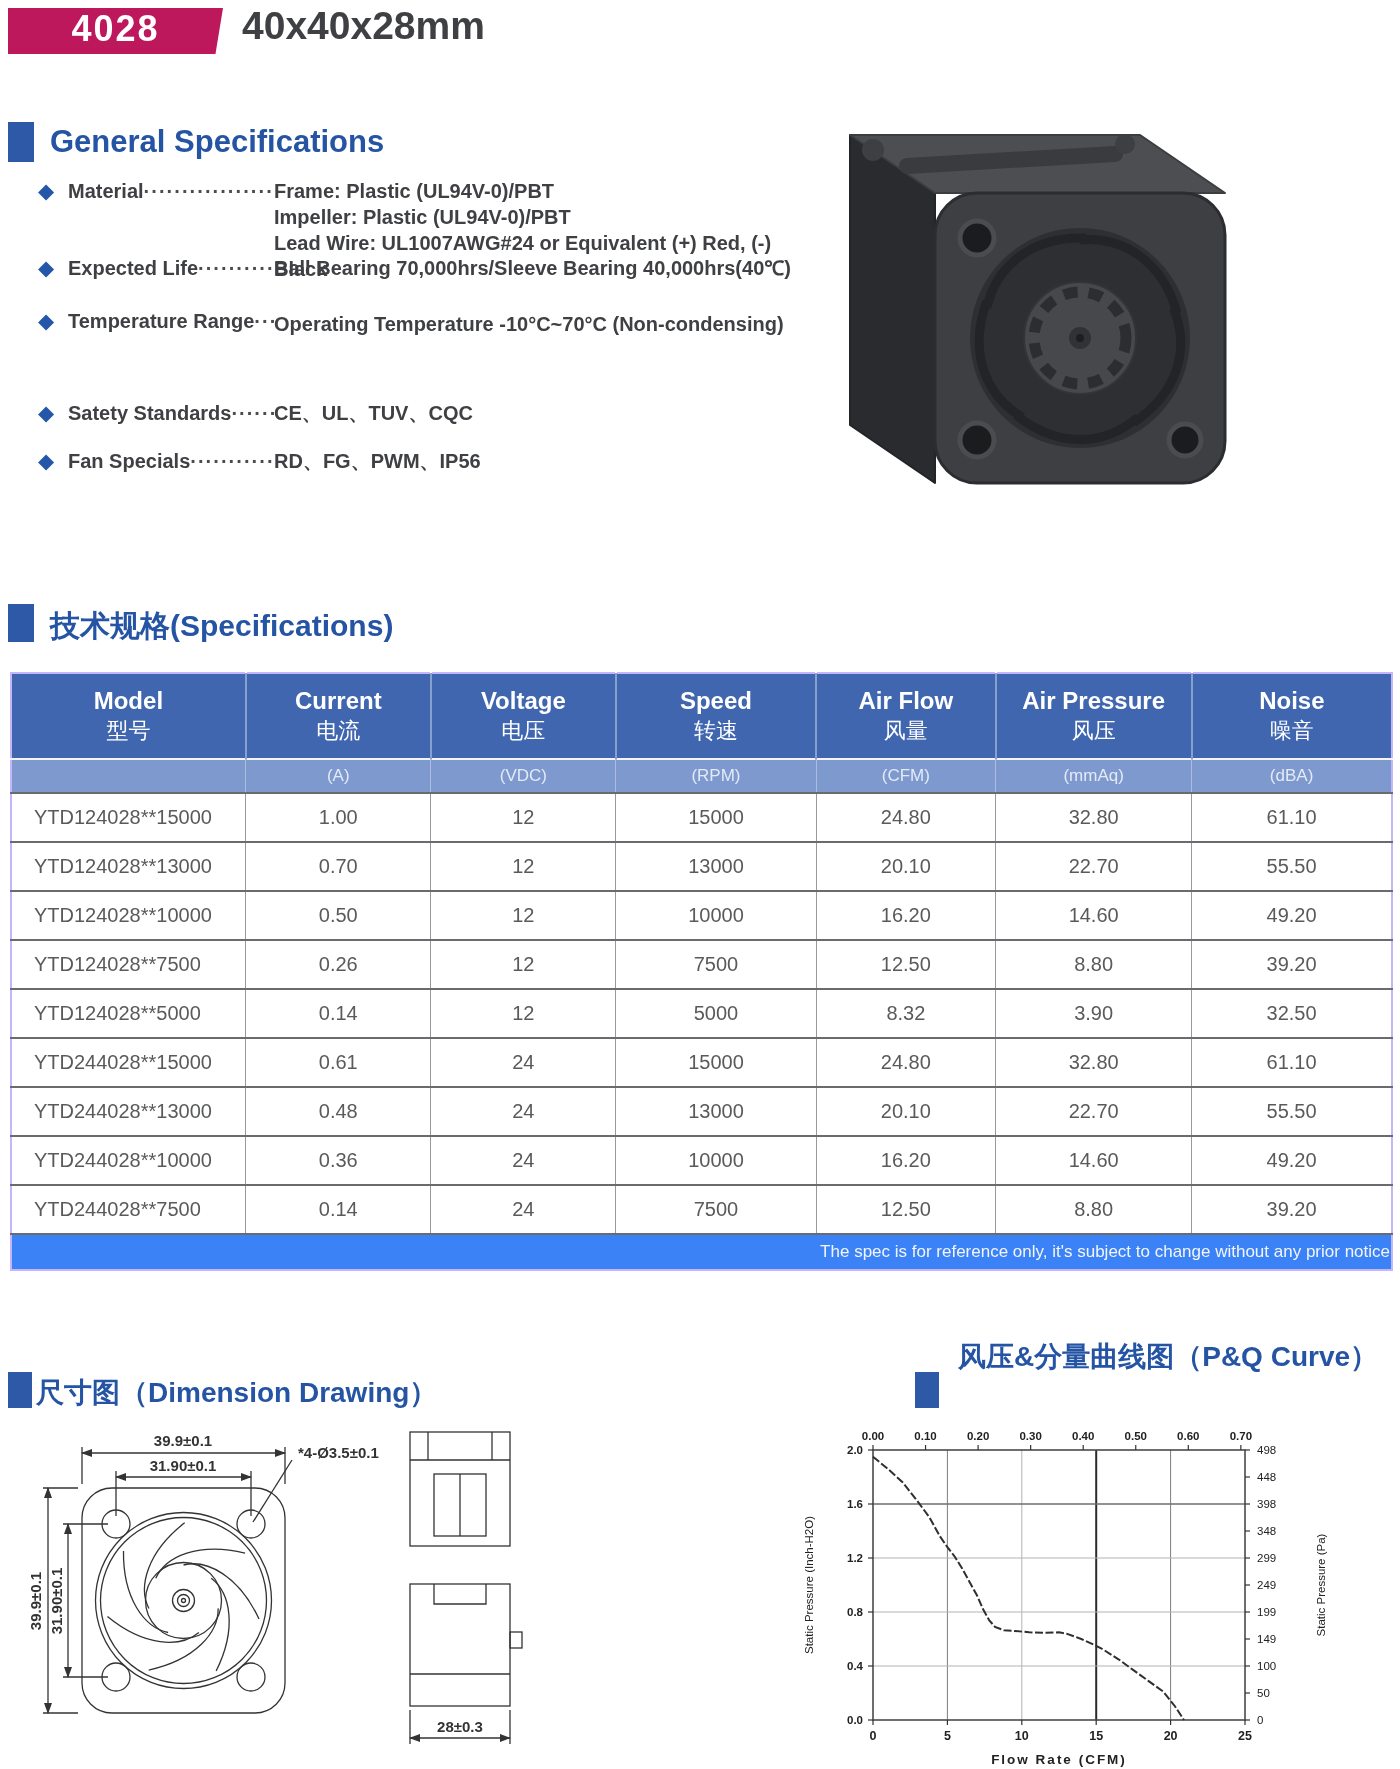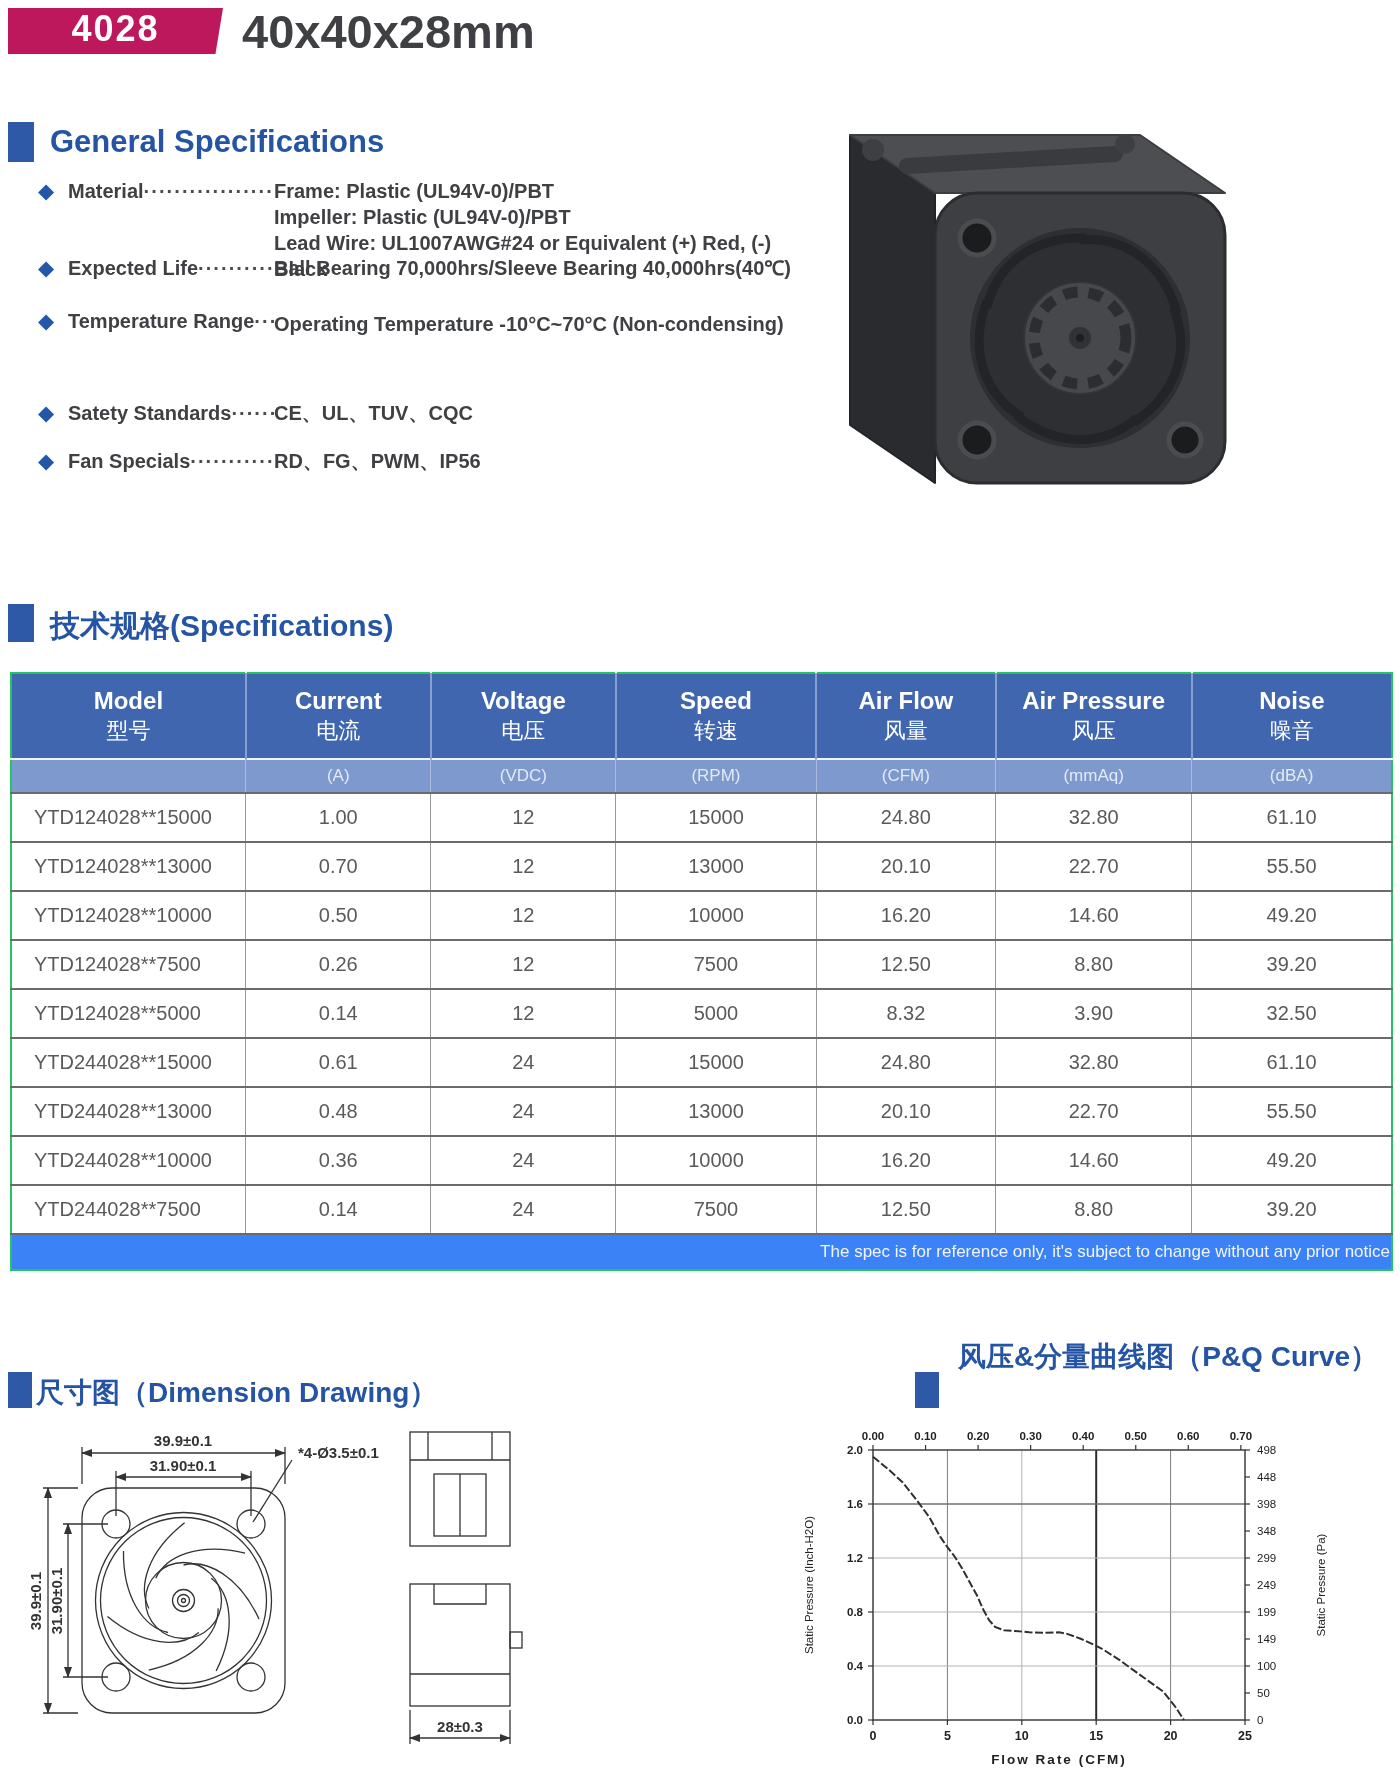--- a/index.html
+++ b/index.html
@@ -5,39 +5,39 @@
   html,body{margin:0;padding:0;background:#ffffff;}
   .page{position:relative;width:1400px;height:1769px;background:#fff;overflow:hidden;
         font-family:"Liberation Sans",sans-serif;color:#3f4043;}
   .abs{position:absolute;}
 
   
   .model-box{left:8px;top:8px;width:215px;height:46px;background:#be185d;
              clip-path:polygon(0 0,100% 0,96.5% 100%,0 100%);
              display:flex;align-items:flex-start;justify-content:center;}
   .model-box span{color:#fff;font-size:36px;font-weight:bold;letter-spacing:2px;}
-  .size-title{left:242px;top:4px;font-size:47px;font-weight:bold;color:#3f4043;}
+  .size-title{left:242px;top:4px;font-size:39px;font-weight:bold;color:#3f4043;}
 
   
   .sec-sq{width:26px;height:40px;background:#2d59a7;}
   .sec-title{font-weight:bold;color:#2454a3;}
 
   
   .spec-item{position:absolute;left:38px;display:flex;align-items:flex-start;width:790px;}
   .spec-diamond{width:30px;font-size:21px;color:#2457a8;line-height:26px;flex:0 0 30px;}
   .spec-label{flex:0 0 206px;display:flex;overflow:hidden;font-weight:bold;font-size:20px;line-height:26px;color:#3f4043;}
   .spec-label .lbl{white-space:nowrap;}
   .spec-label .dots{flex:1;overflow:hidden;white-space:nowrap;letter-spacing:1px;color:#4a4c4e;}
   .spec-values{flex:1;font-weight:bold;font-size:20px;color:#3f4043;}
   .spec-values .v-line{line-height:26px;}
   .spec-item.item-2 .v-line{line-height:33px;}
 
   
   table.spec-table{position:absolute;left:10px;top:672px;width:1383px;border-collapse:collapse;
-                   table-layout:fixed;border:2px solid #22c55e;}
+                   table-layout:fixed;border:2px solid #c4b5fd;}
   table.spec-table th{background:#3f66af;color:#fff;vertical-align:middle;height:84px;
                       border-right:2px solid rgba(255,255,255,0.38);padding:0;}
   table.spec-table th:last-child{border-right:none;}
   .th-en{font-size:24px;font-weight:bold;line-height:30px;}
   .th-zh{font-size:22px;font-weight:normal;line-height:30px;}
   tr.units-row td{background:#7e99ce;color:#e3eaf6;font-size:17px;height:30px;text-align:center;
                   border-top:2px solid #f2f4f8;border-right:1px solid rgba(255,255,255,0.35);}
   tr.units-row td:last-child{border-right:none;}
   tbody.data-rows td{height:45px;font-size:20px;color:#595a5c;text-align:center;background:#fff;
                      border-top:2px solid #6a6b6e;border-right:1px solid #97999c;}

